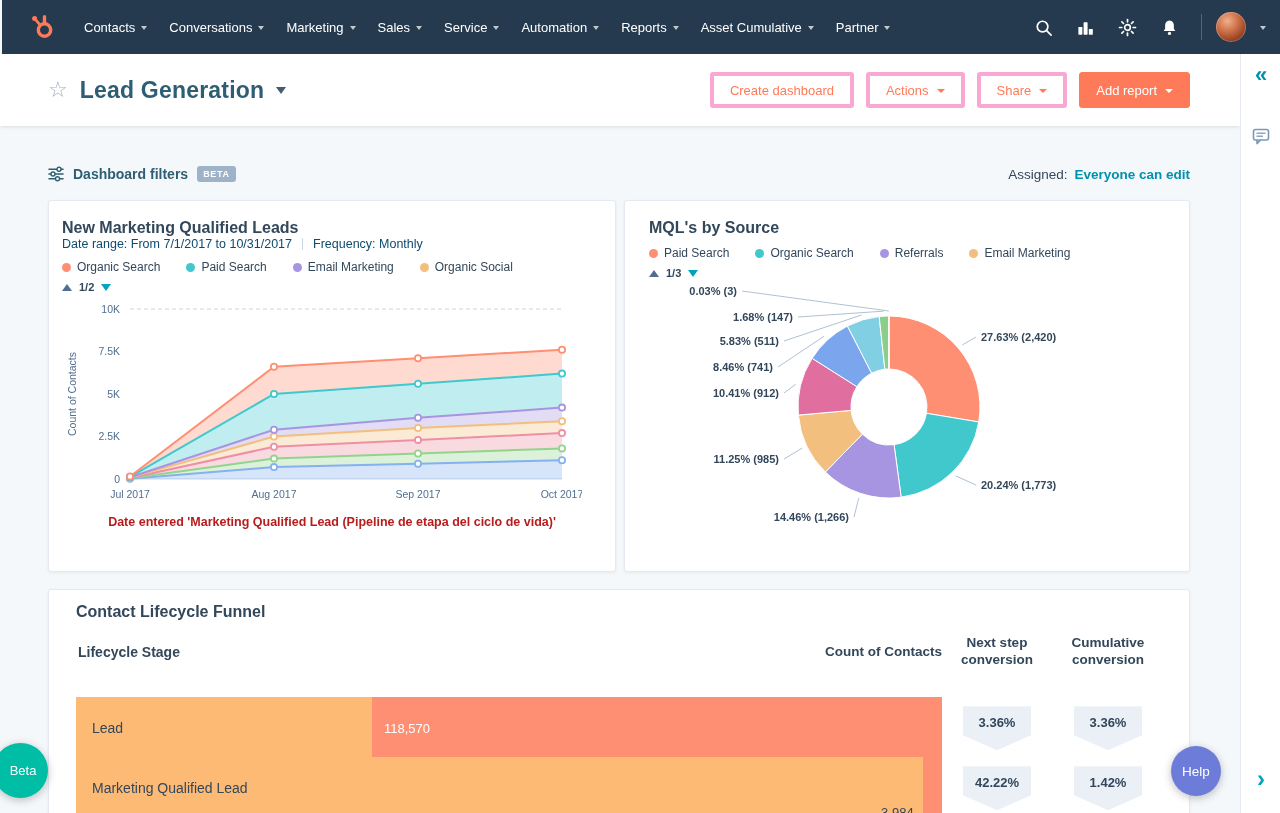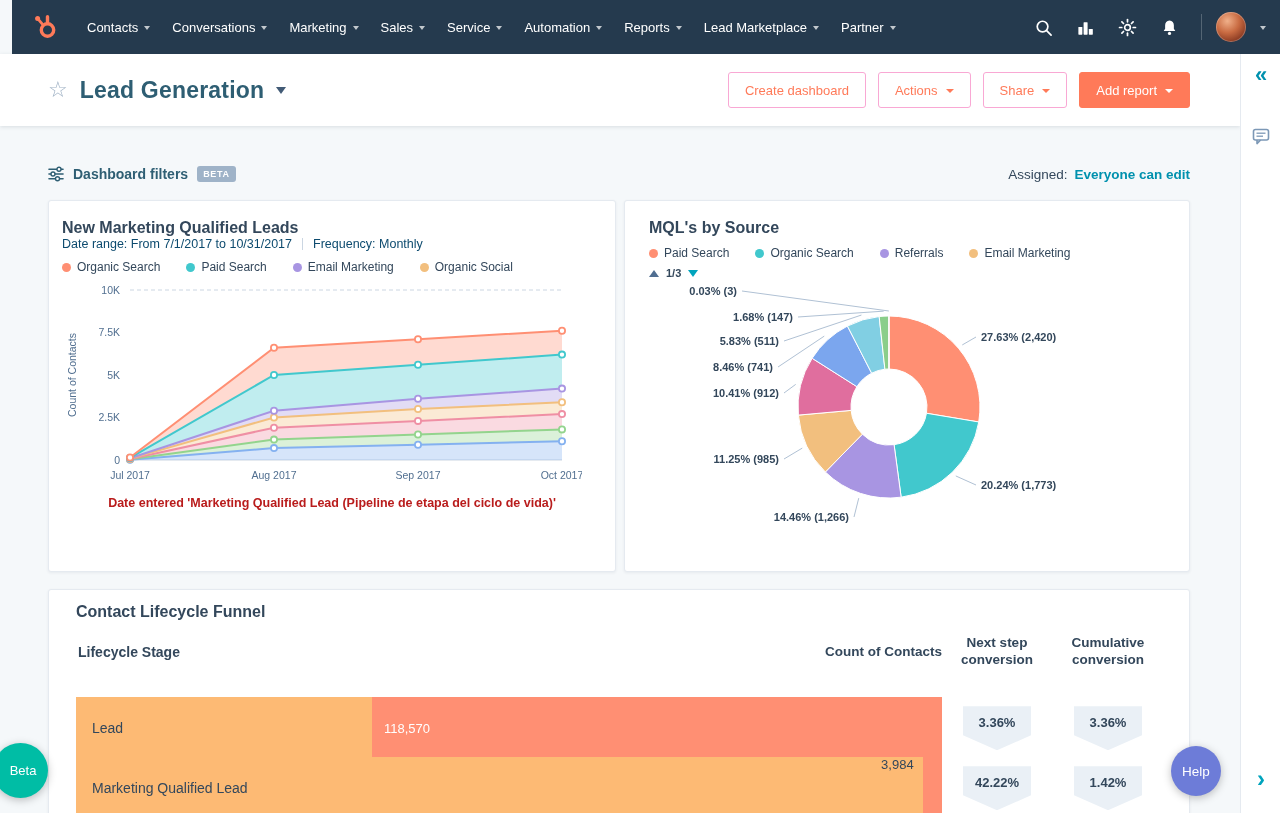--- a/index.html
+++ b/index.html
@@ -1,20 +1,20 @@
 <!DOCTYPE html>
 <html><head>
 <meta charset="utf-8">
 <style>
   html,body{margin:0;padding:0;width:1280px;height:813px;overflow:hidden;}
   body{position:relative;background:#f5f8fa;font-family:"Liberation Sans",sans-serif;color:#33475b;}
   svg{font-family:"Liberation Sans",sans-serif;}
 
   
-  .topnav{position:absolute;top:0;left:12px;right:0;height:54px;background:#253a4e;display:flex;align-items:center;padding:0 14px 0 16px;box-sizing:border-box;z-index:20;}
+  .topnav{position:absolute;top:0;left:2px;right:0;height:54px;background:#253a4e;display:flex;align-items:center;padding:0 14px 0 23px;box-sizing:border-box;z-index:20;}
   .logo-box{width:34px;height:34px;display:flex;align-items:center;justify-content:center;margin-right:14px;cursor:pointer;}
   .nav-items{display:flex;align-items:center;}
   .nav-item{display:flex;align-items:center;gap:6px;color:#fff;font-size:13px;font-weight:500;padding:8px 11px;cursor:pointer;white-space:nowrap;}
   .caret-w{width:0;height:0;border-left:3.5px solid transparent;border-right:3.5px solid transparent;border-top:4px solid rgba(255,255,255,.72);margin-top:2px;}
   .nav-right{margin-left:auto;display:flex;align-items:center;gap:6px;}
   .nav-icon{width:36px;height:36px;display:flex;align-items:center;justify-content:center;cursor:pointer;}
   .nav-divider{width:1px;height:26px;background:rgba(255,255,255,.22);margin:0 8px;}
   .avatar{width:30px;height:30px;border-radius:50%;cursor:pointer;
     background:radial-gradient(circle at 38% 30%,#f0b08a 0%,#c96b42 42%,#8a3a22 76%,#5f2415 100%);
     box-shadow:inset 0 0 0 1px rgba(255,255,255,.25);}
@@ -22,21 +22,21 @@
 
   
   .pagehead{position:absolute;top:54px;left:0;width:1240px;height:72px;background:#fff;
     box-shadow:0 1px 4px rgba(45,62,80,.14);display:flex;align-items:center;
     padding:0 50px 0 48px;box-sizing:border-box;z-index:5;}
   .star{font-size:22px;color:#9fb1c4;margin-right:12px;cursor:pointer;line-height:1;}
   .page-title{font-size:23px;font-weight:bold;color:#2e5e73;cursor:pointer;letter-spacing:.2px;}
   .title-caret{width:0;height:0;border-left:5.5px solid transparent;border-right:5.5px solid transparent;border-top:7px solid #425b76;margin-left:12px;cursor:pointer;}
   .head-buttons{margin-left:auto;display:flex;gap:12px;}
   .btn{height:36px;padding:0 16px;border-radius:3px;font-size:13px;font-weight:500;display:flex;align-items:center;gap:8px;cursor:pointer;box-sizing:border-box;}
-  .btn-outline{border:1px solid #f9a8d4;color:#ff7a59;background:#fff;text-align:center;}
+  .btn-outline{border:4px solid #f9a8d4;color:#ff7a59;background:#fff;text-align:center;}
   .btn-solid{border:1px solid #ff7a59;background:#ff7a59;color:#fff;}
   .btn .caret-b{width:0;height:0;border-left:4px solid transparent;border-right:4px solid transparent;border-top:4.5px solid currentColor;margin-top:1px;}
 
   
   .content{position:absolute;top:126px;left:0;width:1240px;bottom:0;box-sizing:border-box;padding:36px 50px 0 48px;overflow:hidden;}
   .filters-row{display:flex;align-items:center;margin-bottom:14px;height:24px;}
   .filters-left{display:flex;align-items:center;gap:9px;cursor:pointer;}
   .filters-label{font-size:14px;font-weight:bold;color:#2e5e73;}
   .beta-badge{background:#9fb3c8;color:#fff;font-size:9px;font-weight:bold;padding:3px 6px;border-radius:3px;letter-spacing:.7px;}
   .assigned{margin-left:auto;font-size:13.5px;color:#33475b;}
@@ -66,21 +66,21 @@
 
   
   .f-header{display:grid;grid-template-columns:296px 570px 110px 112px;margin-top:14px;align-items:center;}
   .f-h-stage{font-size:14px;font-weight:bold;color:#33475b;padding-left:2px;}
   .f-h-count{text-align:right;font-size:13.5px;font-weight:bold;color:#33475b;}
   .f-h-col{text-align:center;font-size:13.5px;font-weight:bold;color:#33475b;line-height:1.25;padding:0 8px;}
   .f-rows{margin-top:28px;}
   .f-row{display:grid;grid-template-columns:866px 110px 112px;height:52px;margin-bottom:8px;align-items:center;}
   .f-strip{display:flex;height:63px;background:#fdba74;align-items:center;}
   .f-stage{width:296px;padding-left:16px;font-size:14px;color:#33475b;box-sizing:border-box;flex-shrink:0;}
-  .f-barzone{flex:1;height:100%;display:flex;align-items:flex-start;justify-content:flex-end;}
+  .f-barzone{flex:1;height:100%;display:flex;align-items:flex-end;justify-content:flex-end;}
   .f-bar{height:100%;display:flex;align-items:center;}
   .f-count-out{font-size:13px;color:#33475b;margin-right:9px;}
   .f-count-in{color:#fff;font-size:13px;padding-left:12px;}
   .chip-col{display:flex;justify-content:center;}
   .chip{width:68px;height:44px;background:#eaf0f6;clip-path:polygon(0 0,100% 0,100% 66%,50% 100%,0 66%);
     display:flex;justify-content:center;padding-top:9px;box-sizing:border-box;font-size:13px;font-weight:bold;color:#33475b;}
 
   
   .rail{position:absolute;top:54px;left:1240px;width:40px;bottom:0;background:#fff;border-left:1px solid #e5eaf0;z-index:10;}
   .rail-collapse{position:absolute;top:8px;left:0;right:0;text-align:center;font-size:22px;font-weight:bold;color:#0091ae;cursor:pointer;}
@@ -127,21 +127,21 @@
       </div>
       <div class="nav-item">
         <span>Automation</span>
         <span class="caret-w"></span>
       </div>
       <div class="nav-item">
         <span>Reports</span>
         <span class="caret-w"></span>
       </div>
       <div class="nav-item">
-        <span>Lead Marketplace</span>
+        <span>Asset Cumulative</span>
         <span class="caret-w"></span>
       </div>
       <div class="nav-item">
         <span>Partner</span>
         <span class="caret-w"></span>
       </div>
     </nav>
   <div class="nav-right">
     <span class="nav-icon">
       <svg width="19" height="19" viewBox="0 0 20 20">
@@ -248,20 +248,25 @@
           </span>
           <span class="legend-item">
             <span class="legend-dot" style="background: rgb(168, 149, 226);"></span>
             <span>Email Marketing</span>
           </span>
           <span class="legend-item">
             <span class="legend-dot" style="background: rgb(242, 191, 126);"></span>
             <span>Organic Social</span>
           </span>
         </div>
+      <div class="pager">
+        <span class="tri-up"></span>
+        <span>1/2</span>
+        <span class="tri-down"></span>
+      </div>
       <svg id="area-svg" width="520" height="212">
           <text x="58" y="189.5" text-anchor="end" class="ax">0</text>
           <text x="58" y="147" text-anchor="end" class="ax">2.5K</text>
           <text x="58" y="104.5" text-anchor="end" class="ax">5K</text>
           <text x="58" y="62" text-anchor="end" class="ax">7.5K</text>
           <line x1="68" y1="16" x2="500" y2="16" class="grid-dash"></line>
           <text x="58" y="19.5" text-anchor="end" class="ax">10K</text>
           <line x1="68" y1="186" x2="500" y2="186" class="axisline"></line>
           <text transform="translate(14 101) rotate(-90)" text-anchor="middle" class="ax">Count of Contacts</text>
           <text x="68" y="205" text-anchor="middle" class="ax">Jul 2017</text>

